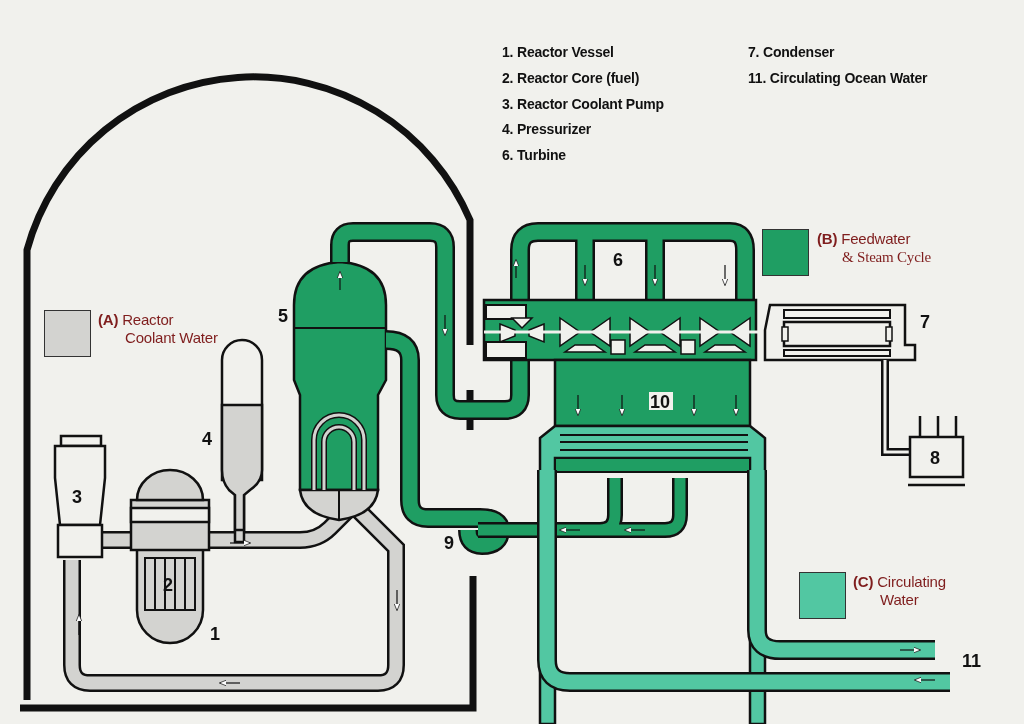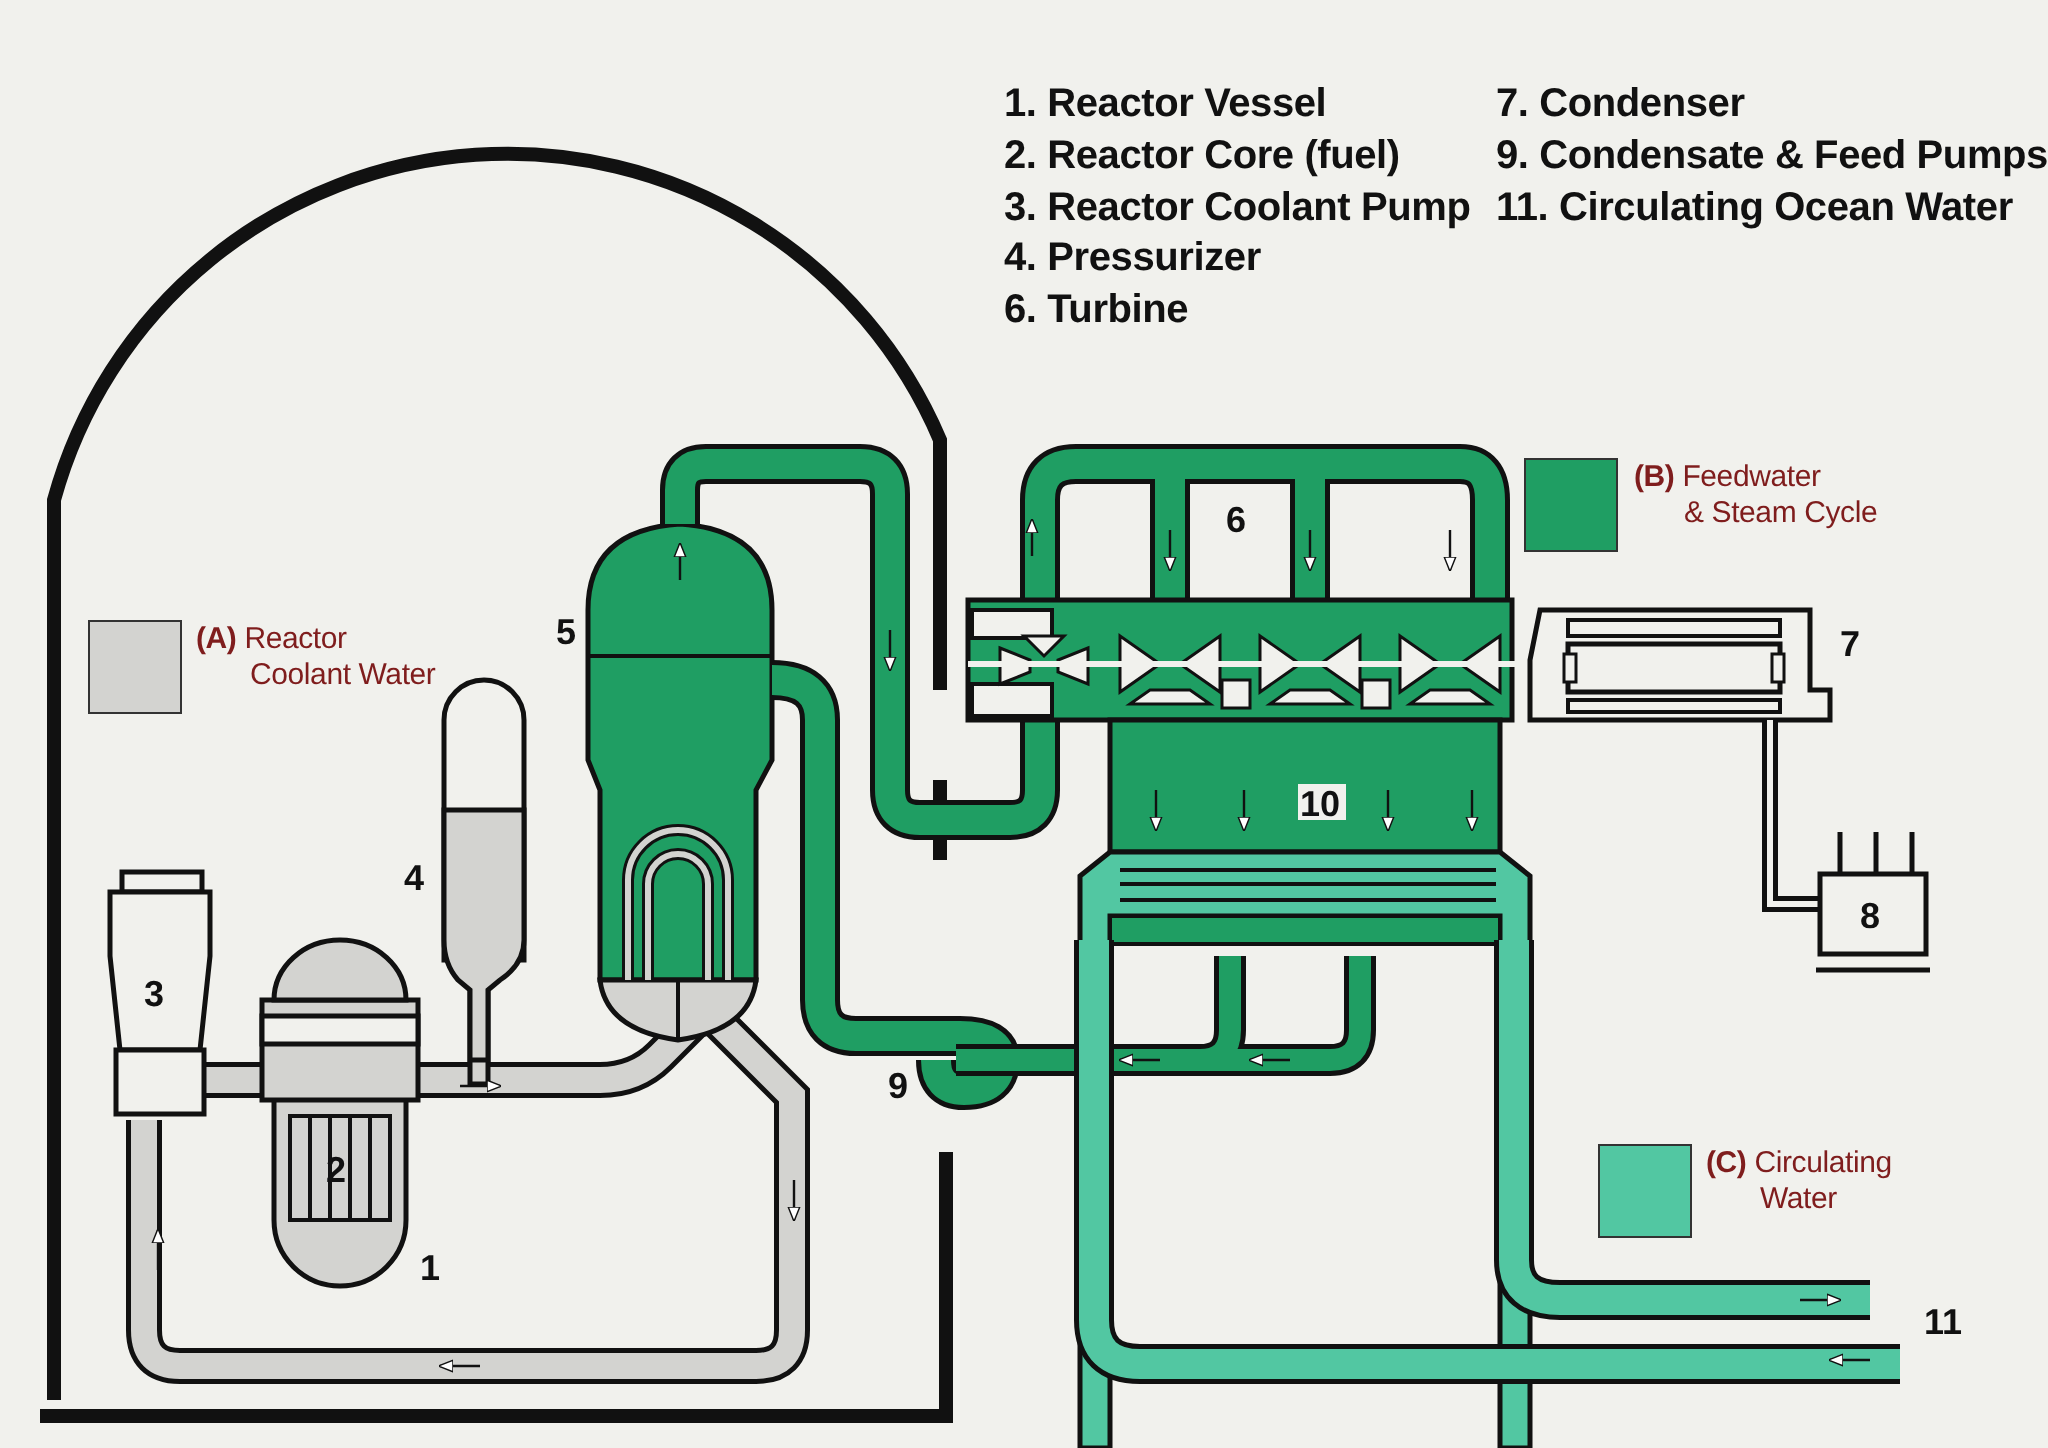--- a/index.html
+++ b/index.html
@@ -5,21 +5,21 @@
     html, body { margin: 0; padding: 0; }
     body {
       width: 1024px; height: 724px; overflow: hidden;
       background: #f1f1ed;
       font-family: "Liberation Sans", sans-serif;
       position: relative;
     }
     #diagram { position: absolute; left: 0; top: 0; }
     .legend-list {
       position: absolute; font-family: "Liberation Sans", sans-serif;
-      font-weight: bold; font-size: 20px; color: #111; line-height: 25.8px;
+      font-weight: bold; font-size: 14px; color: #111; line-height: 25.8px;
       letter-spacing: -0.2px;
     }
     .legend-list div { white-space: nowrap; }
     .key-label {
       position: absolute; font-family: "Liberation Sans", sans-serif;
       font-size: 15px; color: #7f1d1d; line-height: 18px; letter-spacing: -0.2px;
     }
     .key-label b { font-weight: bold; }
     .num {
       font-family: "Liberation Sans", sans-serif; font-weight: bold;
@@ -191,33 +191,32 @@
 
 <div class="legend-list" style="left:502px; top:40px;">
   <div><span>1.</span> <span>Reactor Vessel</span></div>
   <div><span>2.</span> <span>Reactor Core (fuel)</span></div>
   <div><span>3.</span> <span>Reactor Coolant Pump</span></div>
   <div><span>4.</span> <span>Pressurizer</span></div>
   <div><span>6.</span> <span>Turbine</span></div>
 </div>
 <div class="legend-list" style="left:748px; top:40px;">
   <div><span>7.</span> <span>Condenser</span></div>
-  <div><span>9.</span> <span>Condensate &amp; Feed Pumps</span></div>
   <div><span>11.</span> <span>Circulating Ocean Water</span></div>
 </div>
 
 <div style="position:absolute; left:44px; top:310px; width:45px; height:45px; background:#d3d3d0; border:1.5px solid #333;"></div>
 <div class="key-label" style="left:98px; top:311px;">
   <b>(A)</b> <span>Reactor</span><br>
   <span style="padding-left:27px;">Coolant Water</span>
 </div>
 
 <div style="position:absolute; left:762px; top:229px; width:45px; height:45px; background:#1f9e63; border:1.5px solid #333;"></div>
 <div class="key-label" style="left:817px; top:230px;">
   <b>(B)</b> <span>Feedwater</span><br>
-  <span style="padding-left:25px;">&amp; Steam Cycle</span>
+  <span style="padding-left:25px;font-family:Liberation Serif, serif;">&amp; Steam Cycle</span>
 </div>
 
 <div style="position:absolute; left:799px; top:572px; width:45px; height:45px; background:#52c7a2; border:1.5px solid #333;"></div>
 <div class="key-label" style="left:853px; top:573px;">
   <b>(C)</b> <span>Circulating</span><br>
   <span style="padding-left:27px;">Water</span>
 </div>
 
 </body></html>

